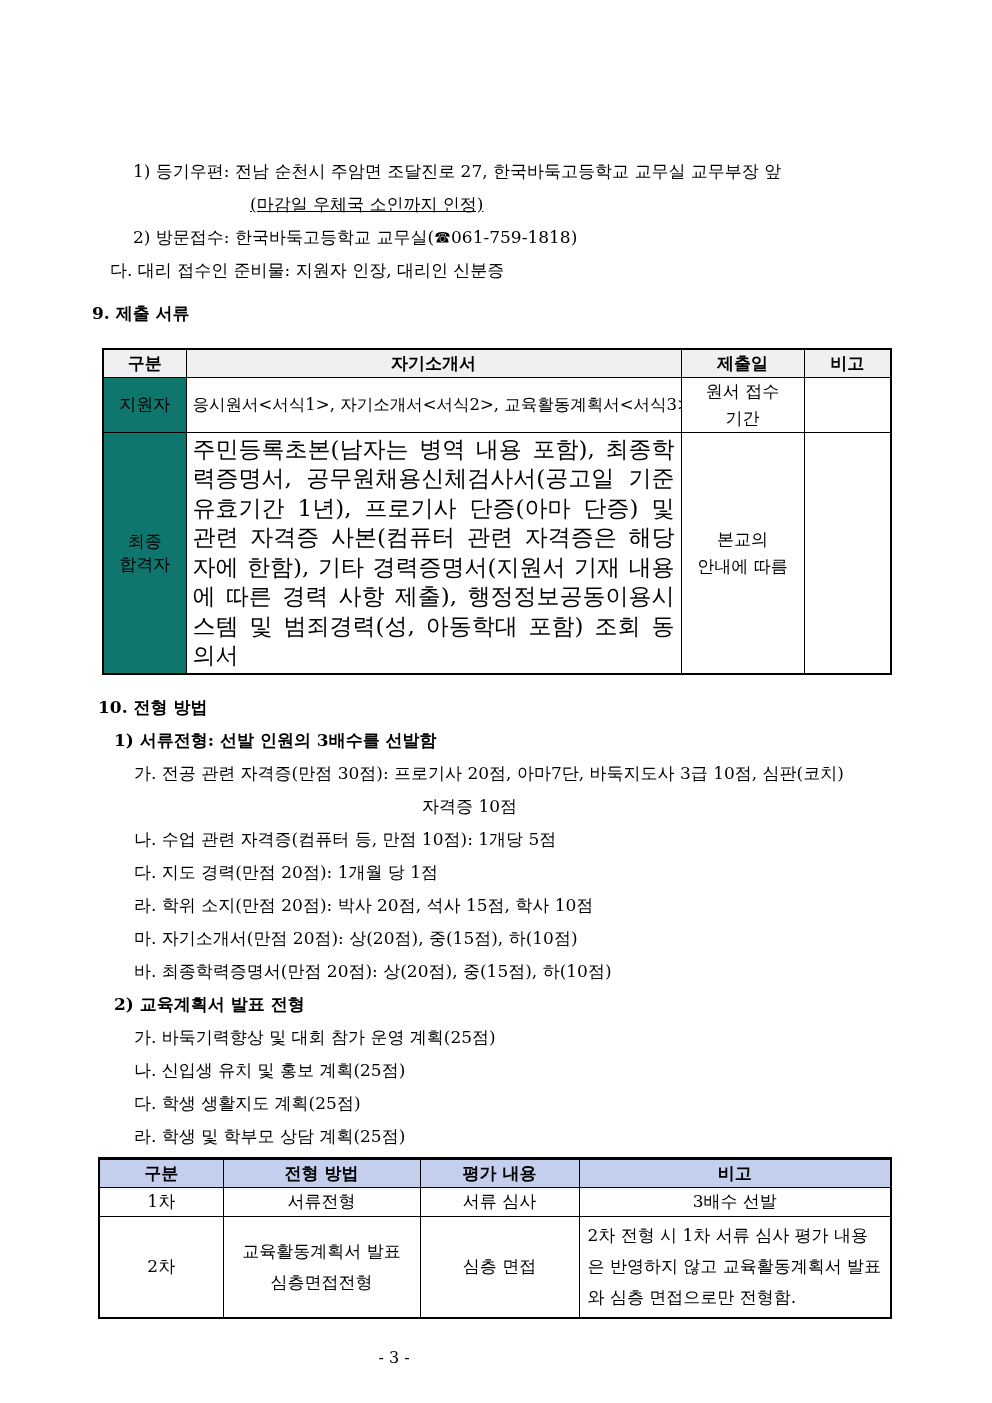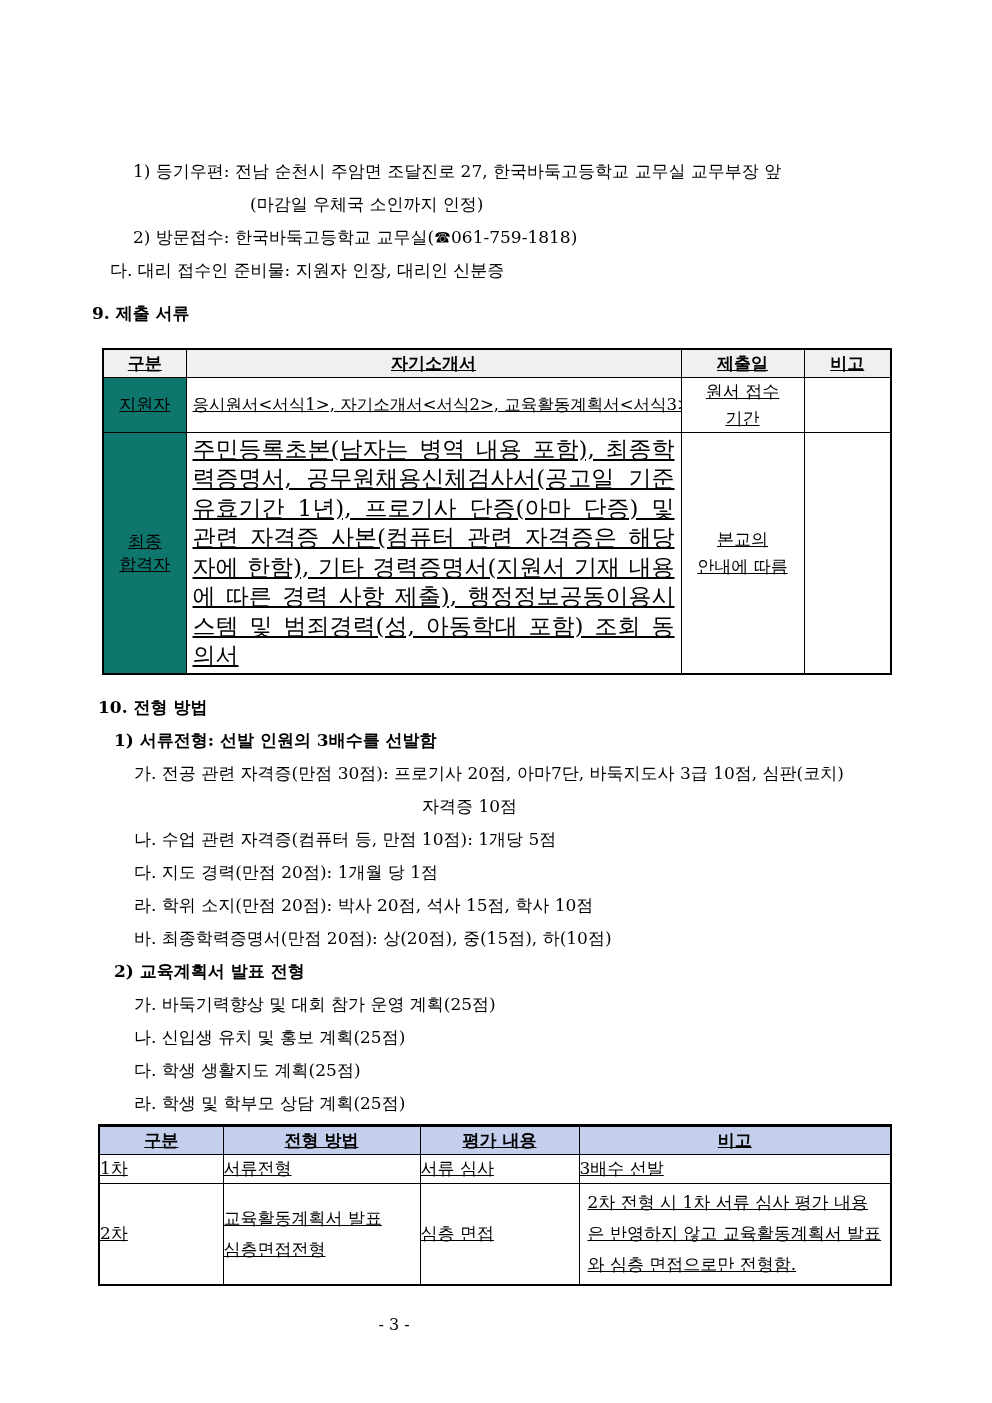--- a/index.html
+++ b/index.html
@@ -20,42 +20,41 @@
     height: 1403px;
     position: relative;
     box-sizing: border-box;
     padding: 155px 90px 0 90px;
   }
   .line {
     line-height: 33px;
     white-space: nowrap;
   }
   .indent-1  { padding-left: 43px; }   
-  .indent-2  { padding-left: 160px; }  
+  .indent-2  { padding-left: 160px; text-decoration: underline; }  
   .indent-da { padding-left: 20px; }   
   .indent-h9 { padding-left: 2px; }
   .indent-h10{ padding-left: 8px; }
   .indent-sub{ padding-left: 24px; }
   .indent-item{ padding-left: 44px; }
   .indent-cont{ padding-left: 332px; }
   .bold { font-weight: bold; }
   .h9  { margin-top: 10px; }
   .h10 { margin-top: 16px; }
 
   table {
     border-collapse: collapse;
     table-layout: fixed;
     border: 2px solid #000;
   }
   th, td {
     border: 1px solid #000;
     padding: 0;
     box-sizing: border-box;
     vertical-align: middle;
-    text-decoration: underline;
   }
 
   
   .table1 {
     margin-left: 12px;
     margin-top: 18px;
     width: 788px;
   }
   .table1 th {
     background: #f0f0f0;
@@ -97,21 +96,21 @@
     width: 792px;
     border-top-width: 3px;
   }
   .table2 th {
     background: #c3cfec;
     height: 29px;
     font-weight: bold;
     text-align: center;
   }
   .table2 td {
-    text-align: left;
+    text-align: center;
   }
   .table2 .rowA { height: 29px; }
   .table2 .rowB { height: 102px; }
   .table2 .method-cell {
     white-space: pre-line;
     line-height: 31px;
   }
   .table2 .note-long {
     text-align: left;
     padding: 2px 8px;
@@ -172,20 +171,21 @@
   </table>
 
   <div class="line indent-h10 bold h10">10. 전형 방법</div>
 
   <div class="line indent-sub bold">1) 서류전형: 선발 인원의 3배수를 선발함</div>
   <div class="line indent-item">가. 전공 관련 자격증(만점 30점): 프로기사 20점, 아마7단, 바둑지도사 3급 10점, 심판(코치)</div>
   <div class="line indent-cont">자격증 10점</div>
   <div class="line indent-item">나. 수업 관련 자격증(컴퓨터 등, 만점 10점): 1개당 5점</div>
   <div class="line indent-item">다. 지도 경력(만점 20점): 1개월 당 1점</div>
   <div class="line indent-item">라. 학위 소지(만점 20점): 박사 20점, 석사 15점, 학사 10점</div>
+  <div class="line indent-item">마. 자기소개서(만점 20점): 상(20점), 중(15점), 하(10점)</div>
   <div class="line indent-item">바. 최종학력증명서(만점 20점): 상(20점), 중(15점), 하(10점)</div>
 
   <div class="line indent-sub bold">2) 교육계획서 발표 전형</div>
   <div class="line indent-item">가. 바둑기력향상 및 대회 참가 운영 계획(25점)</div>
   <div class="line indent-item">나. 신입생 유치 및 홍보 계획(25점)</div>
   <div class="line indent-item">다. 학생 생활지도 계획(25점)</div>
   <div class="line indent-item">라. 학생 및 학부모 상담 계획(25점)</div>
 
 
   <table class="table2">

